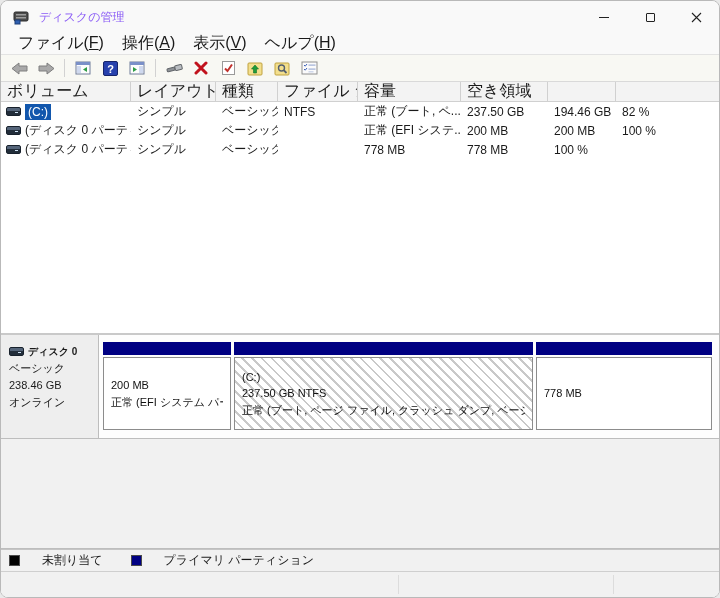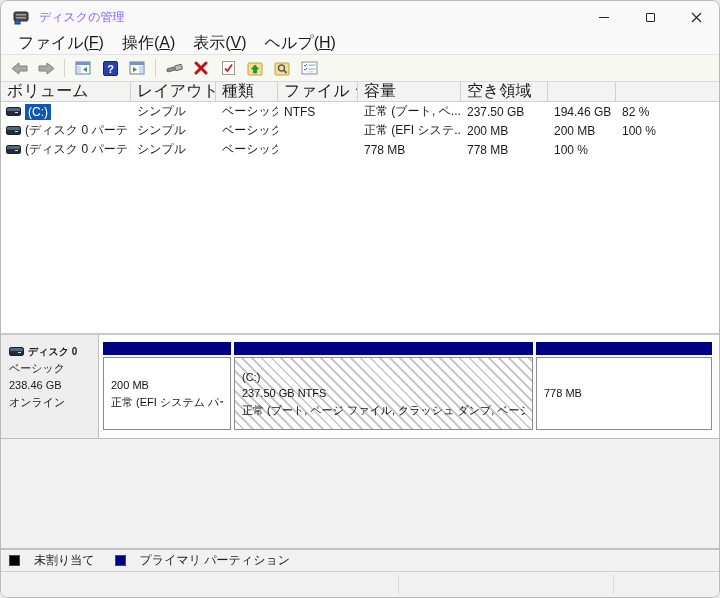--- a/index.html
+++ b/index.html
@@ -60,21 +60,21 @@
   .part-body div { white-space: nowrap; overflow: hidden; }
   .part-body.hatched { background: repeating-linear-gradient(45deg, #ffffff 0 5px, #c9c9c9 5px 7px); }
   .cd-row { height: 110px; }
   .cd-track { flex: 1 1 auto; background: #f1f1f1; }
   .cd-ico { width: 14px; height: 11px; flex: none; position: relative; }
   .cd-ico .disc { position: absolute; left: 1px; top: 0; width: 11px; height: 11px; border-radius: 50%;
     background: radial-gradient(circle at 50% 50%, #f4f4f4 0 2px, #9aa4ad 2px 3px, #d7dde2 3px 5px, #8d979f 5px); }
 
   
   .legend { height: 22px; flex: none; background: #f1f1f1; border-top: 1px solid #c5c5c5;
-    display: flex; align-items: center; gap: 14px; padding-left: 8px; }
+    display: flex; align-items: center; gap: 22px; padding-left: 8px; }
   .legend .swatch { width: 11px; height: 11px; border: 1px solid #4a4a4a; flex: none; }
   .legend .swatch.unalloc { background: #000000; }
   .legend .swatch.primary { background: #000082; }
   .legend .ltext { font-size: 12px; color: #1a1a1a; margin-right: 6px; }
   .statusbar { height: 26px; flex: none; background: #f1f1f1; border-top: 1px solid #cfcfcf; position: relative; }
   .statusbar .pane-sep { position: absolute; top: 3px; bottom: 3px; width: 1px; background: #dcdcdc; }
 </style>
 </head>
 <body>
 

